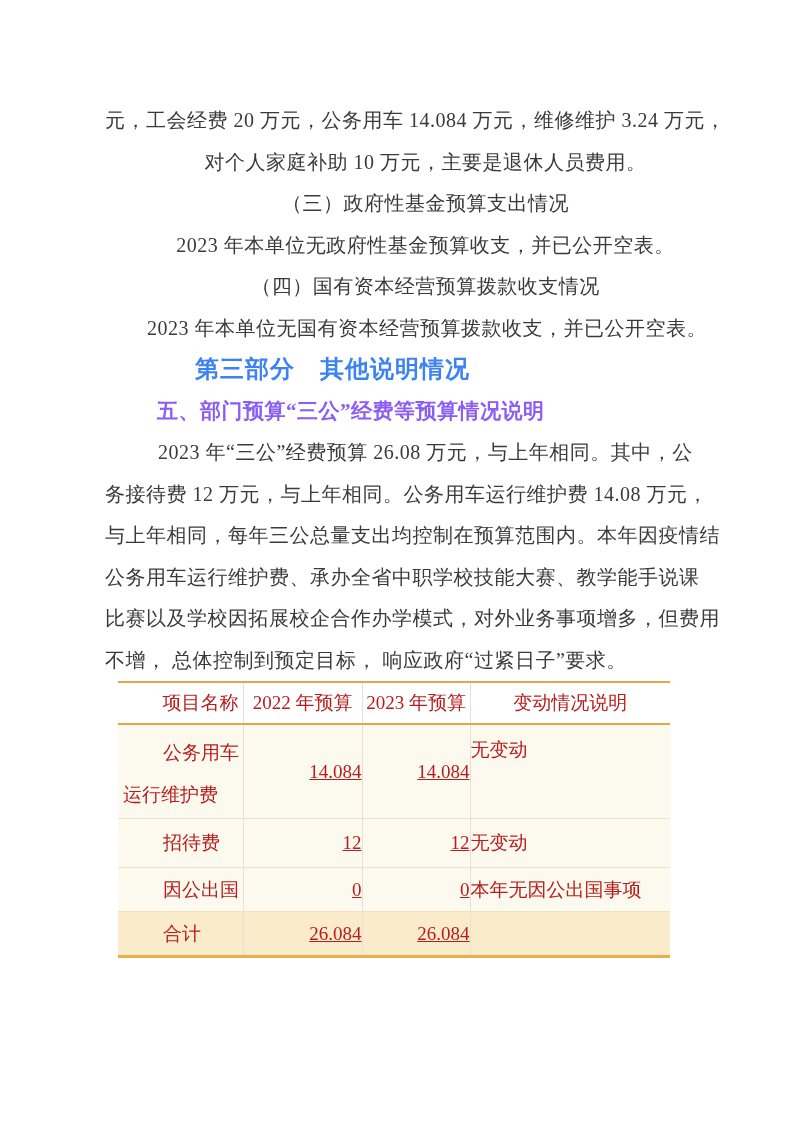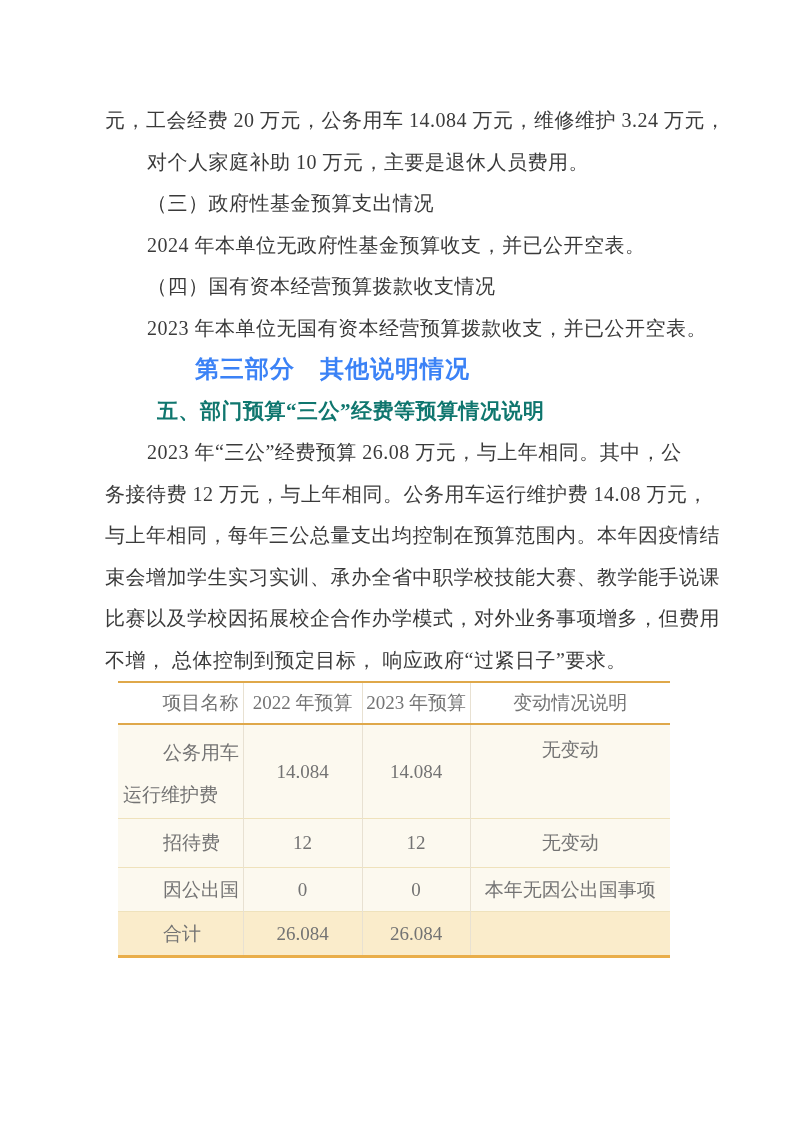--- a/index.html
+++ b/index.html
@@ -2,67 +2,67 @@
 <html><head>
 <meta charset="utf-8">
 <style>
   html,body { margin:0; padding:0; background:#ffffff; }
   .page {
     width:794px; height:1123px; background:#ffffff; position:relative;
     font-family:"Liberation Serif","DejaVu Serif",serif; color:#3a3a3a; overflow:hidden;
   }
   .content { padding:100px 90px 0 105px; }
   .line { font-size:20px; line-height:41.5px; height:41.5px; white-space:nowrap; letter-spacing:0.5px; }
-  .ind  { padding-left:42px; }
+  .ind  { padding-left:42px;text-align:center; }
   .h1   { font-weight:bold; font-size:24px; color:#3b82f6; padding-left:90px; letter-spacing:1px; }
-  .h2   { font-weight:bold; font-size:21px; color:#0f766e; padding-left:52px; letter-spacing:0.5px; }
+  .h2   { font-weight:bold; font-size:21px; color:#8b5cf6; padding-left:52px; letter-spacing:0.5px; }
 
   table.budget {
     margin-left:13px; border-collapse:collapse; table-layout:fixed; width:552px;
-    font-size:19px; color:#737373;
+    font-size:19px; color:#b91c1c;
     border-top:2px solid #dfa84a; border-bottom:3px solid #e9ae4a;
   }
   .budget th, .budget td { padding:0; font-weight:normal; }
   .budget thead th { height:40px; background:#ffffff; border-bottom:2px solid #dfa84a; text-align:center; }
   .budget thead th.c1 { text-align:right; padding-right:4px; }
   .budget th + th, .budget td + td { border-left:1px solid #e8e1d2; }
   .budget tbody td { background:#fcf9ef; vertical-align:middle; }
   .budget tbody tr + tr td { border-top:1px solid #efe2bc; }
   .budget tbody tr.total td { background:#faeccb; }
   .budget tr.r1 td { height:81px; }
   .budget tr.r2 td { height:48px; }
   .budget tr.r3 td { height:43px; }
   .budget tr.total td { height:43px; }
   .budget td.c1 { text-align:left; padding-left:5px; line-height:42px; }
   .budget td.c1.pad { padding-left:45px; }
   .budget tr.r1 td.c1 { vertical-align:top; padding-top:7px; }
   .name-l1 { display:block; padding-left:40px; }
   .name-l2 { display:block; }
-  .budget td.num  { text-align:center; }
-  .budget td.note { text-align:center; }
+  .budget td.num  { text-align:right;text-decoration:underline; }
+  .budget td.note { }
   .budget tr.r1 td.note { vertical-align:top; padding-top:12px; }
 </style>
 </head>
 <body>
 
 <div class="page">
   <div class="content">
 
     <div class="line">元，工会经费 20 万元，公务用车 14.084 万元，维修维护 3.24 万元，</div>
     <div class="line ind">对个人家庭补助 10 万元，主要是退休人员费用。</div>
     <div class="line ind">（三）政府性基金预算支出情况</div>
-    <div class="line ind">2024 年本单位无政府性基金预算收支，并已公开空表。</div>
+    <div class="line ind">2023 年本单位无政府性基金预算收支，并已公开空表。</div>
     <div class="line ind">（四）国有资本经营预算拨款收支情况</div>
     <div class="line ind">2023 年本单位无国有资本经营预算拨款收支，并已公开空表。</div>
     <div class="line h1">第三部分　其他说明情况</div>
     <div class="line h2">五、部门预算“三公”经费等预算情况说明</div>
     <div class="line ind">2023 年“三公”经费预算 26.08 万元，与上年相同。其中，公</div>
     <div class="line">务接待费 12 万元，与上年相同。公务用车运行维护费 14.08 万元，</div>
     <div class="line">与上年相同，每年三公总量支出均控制在预算范围内。本年因疫情结</div>
-    <div class="line">束会增加学生实习实训、承办全省中职学校技能大赛、教学能手说课</div>
+    <div class="line">公务用车运行维护费、承办全省中职学校技能大赛、教学能手说课</div>
     <div class="line">比赛以及学校因拓展校企合作办学模式，对外业务事项增多，但费用</div>
     <div class="line">不增， 总体控制到预定目标， 响应政府“过紧日子”要求。</div>
 
     <table class="budget">
       <colgroup>
         <col style="width:125px">
           <col style="width:119px">
           <col style="width:108px">
           <col style="width:200px">
       </colgroup>

